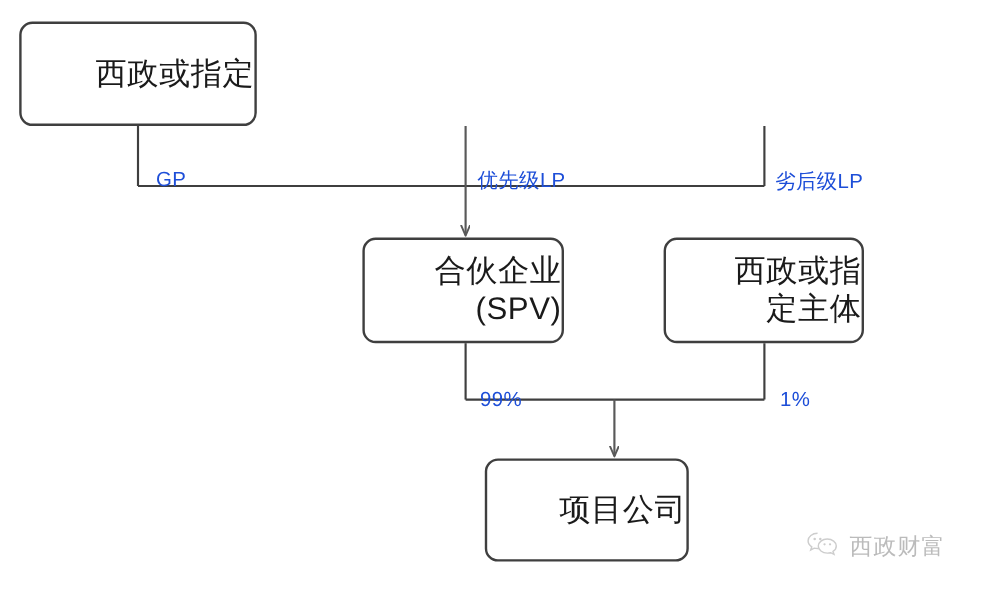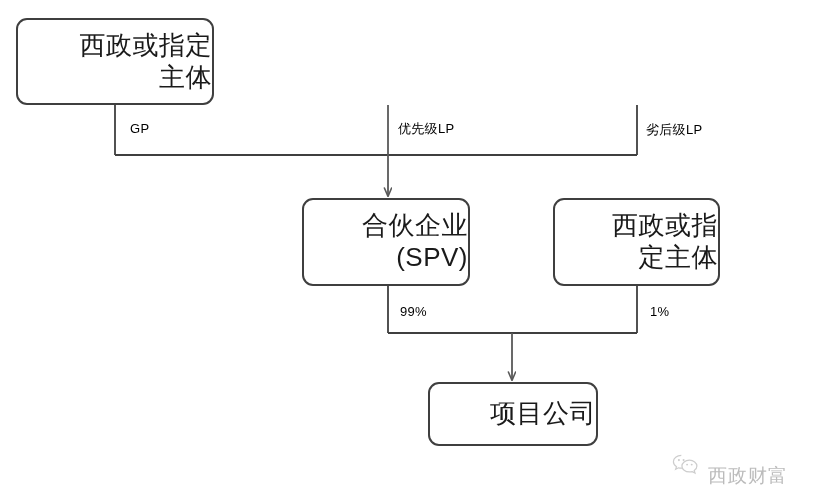--- a/index.html
+++ b/index.html
@@ -40,35 +40,36 @@
     line-height: 1.22;
     letter-spacing: 0.5px;
     z-index: 2;
   }
   .node .ln {
     display: block;
     white-space: nowrap;
   }
   .edge-label {
     position: absolute;
-    font-size: 13px;
-    color: #000000;
+    font-size: 17px;
+    color: #1d4ed8;
     white-space: nowrap;
     letter-spacing: 0.3px;
     z-index: 3;
+    margin-top: 19px;
   }
   
   #node-xizheng-top  { left: 16px;  top: 18px;  width: 198px; height: 87px; }
   #node-institution  { left: 302px; top: 18px;  width: 168px; height: 87px; }
   #node-developer    { left: 552px; top: 18px;  width: 168px; height: 87px; }
   
   #node-spv          { left: 302px; top: 198px; width: 168px; height: 88px; }
   #node-xizheng-mid  { left: 553px; top: 198px; width: 167px; height: 88px; }
   
-  #node-project      { left: 428px; top: 382px; width: 170px; height: 64px; }
+  #node-project      { left: 404px; top: 382px; width: 170px; height: 86px; }
 
   
   #label-gp          { left: 130px; top: 121px; }
   #label-priority-lp { left: 398px; top: 120px; }
   #label-sub-lp      { left: 646px; top: 121px; }
   #label-99          { left: 400px; top: 304px; }
   #label-1           { left: 650px; top: 304px; }
 
   
   #watermark {
@@ -79,21 +80,20 @@
     align-items: center;
     gap: 9px;
     z-index: 4;
     opacity: 0.92;
   }
   #watermark .wm-text {
     font-size: 19px;
     color: #b6b6b6;
     letter-spacing: 1px;
     white-space: nowrap;
-    margin-top: 20px;
   }
   #watermark .wm-icon { display: block; }
 </style>
 </head>
 <body>
 
 <div id="stage">
 
   <svg id="wires" viewBox="0 0 823 499" width="823" height="499" aria-hidden="true">
     <defs>
@@ -125,21 +125,20 @@
     <g stroke="#3f3f3f" stroke-width="1.8" fill="none">
       <path d="M388,333 L637,333"></path>
     </g>
     <g stroke="#595959" stroke-width="1.8" fill="none">
       <path d="M512,333 L512,380" marker-end="url(#arrowhead)"></path>
     </g>
   </svg>
 
   <div class="node" id="node-xizheng-top">
     <span class="ln">西政或指定</span>
-    <span class="ln">主体</span>
   </div>
 
 
 
   <div class="node" id="node-xizheng-mid">
     <span class="ln">西政或指</span>
     <span class="ln">定主体</span>
   </div>
 
   <div class="node" id="node-spv">

